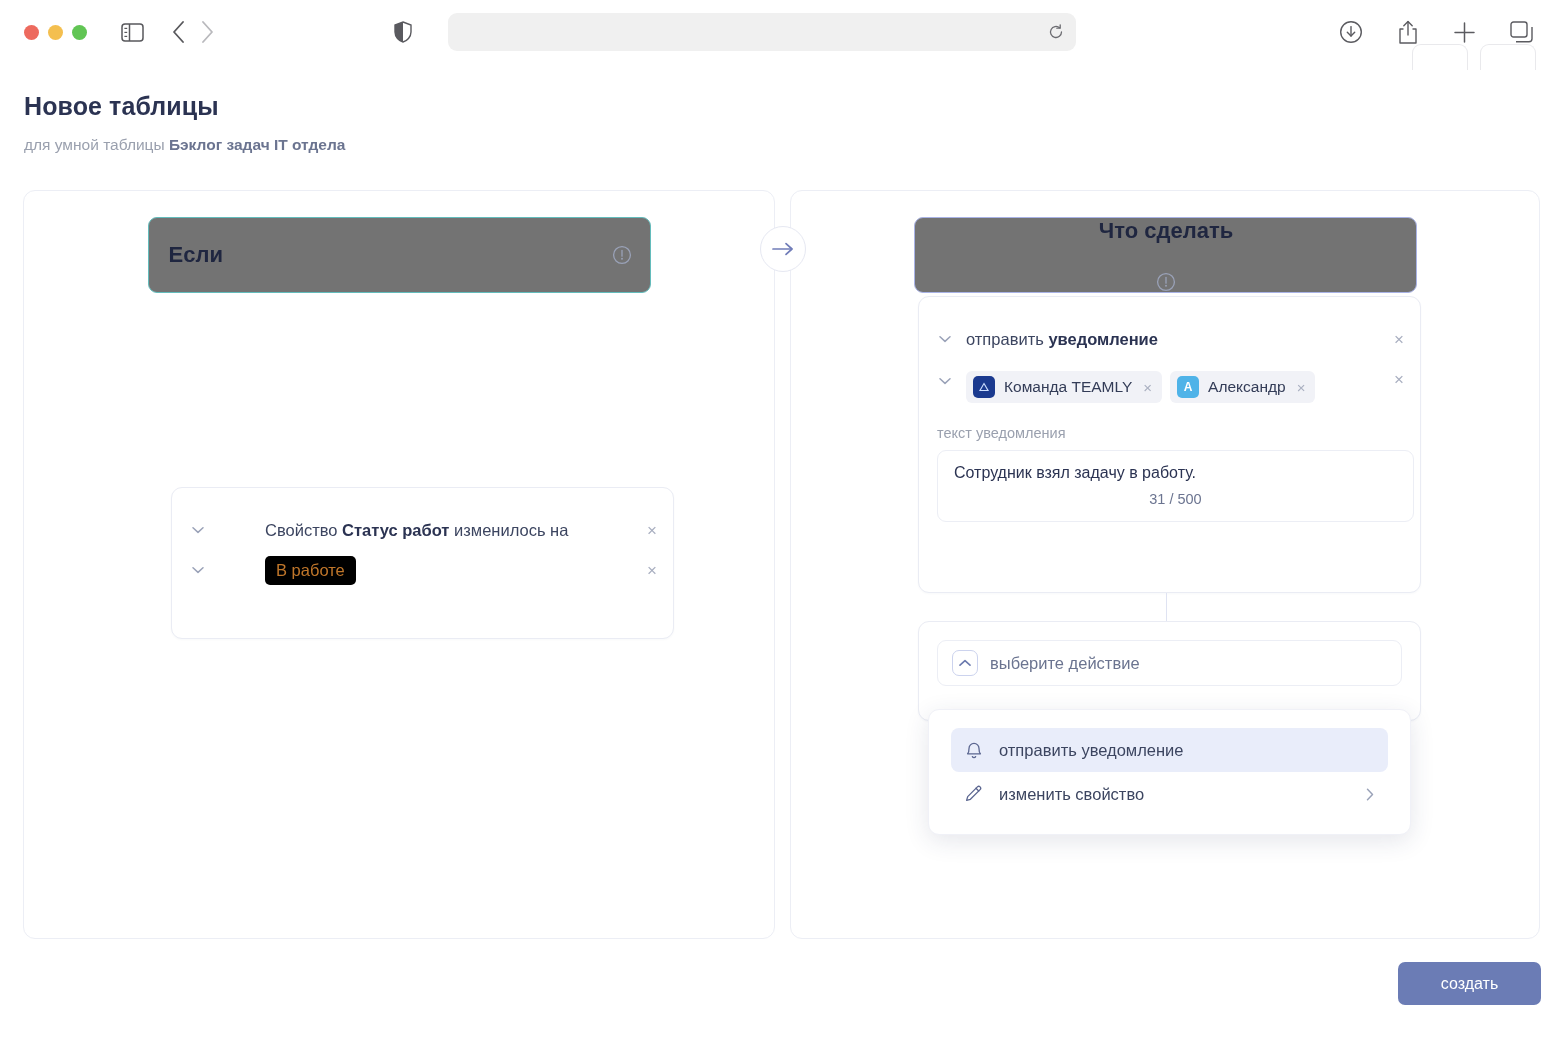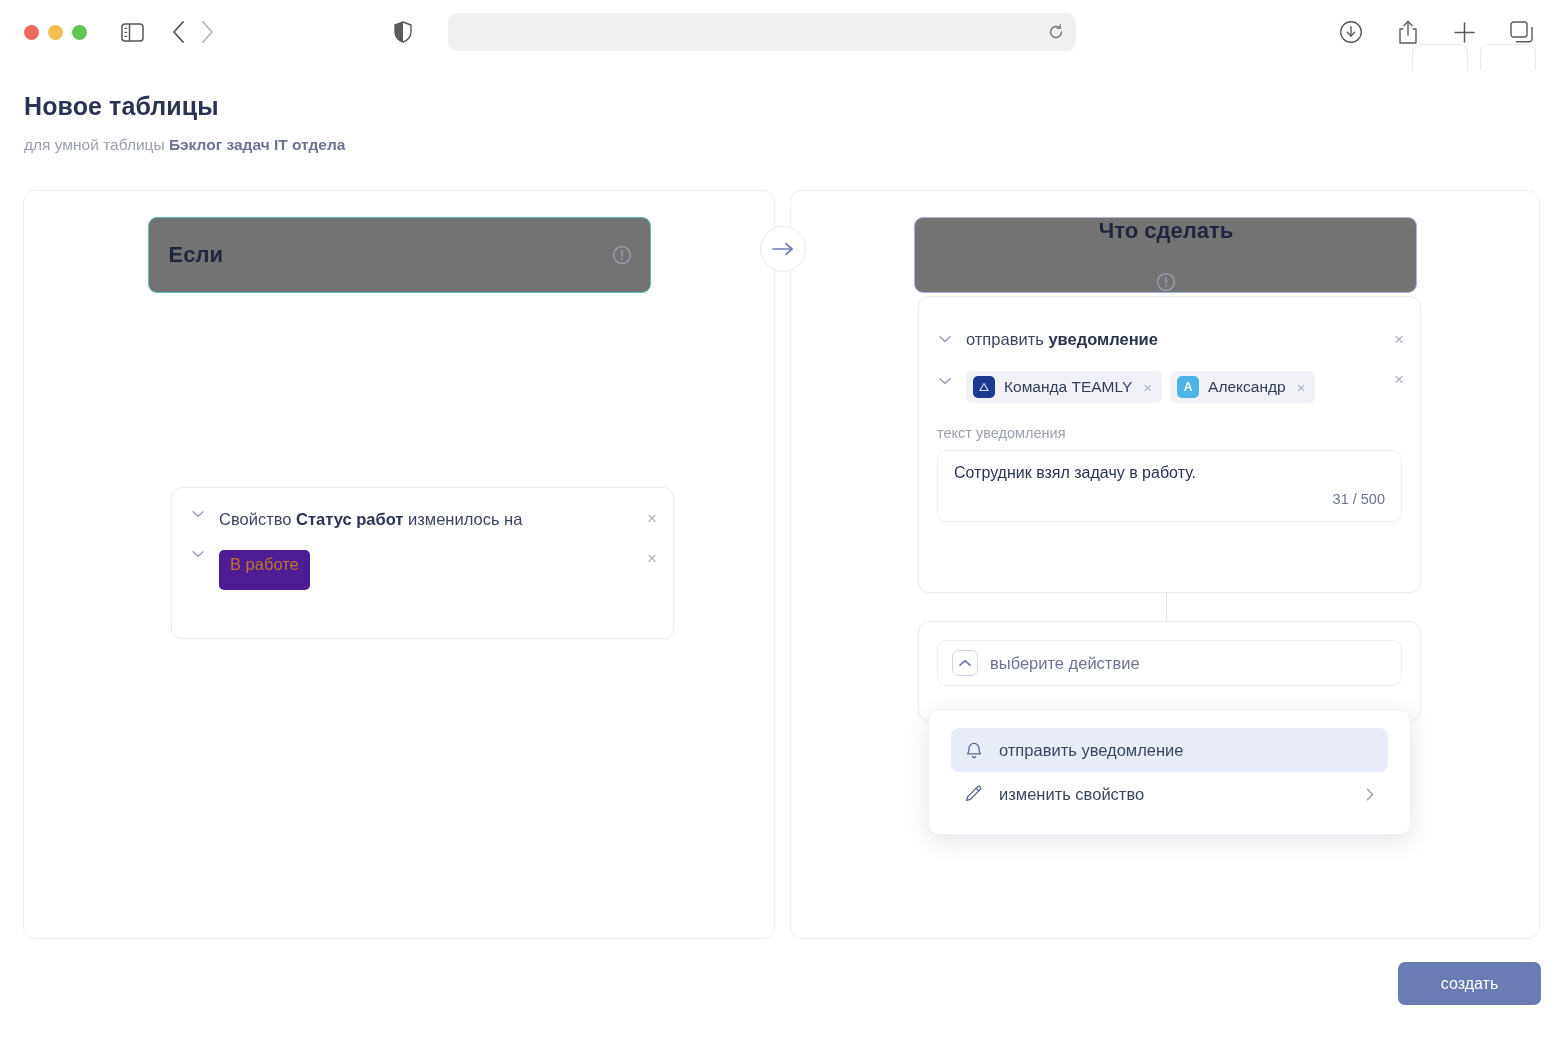--- a/index.html
+++ b/index.html
@@ -97,31 +97,32 @@
     border: 1px solid #eaecf4; border-radius: 11px; background: #fff;
     box-shadow: 0 1px 2px rgba(40,50,90,.03);
   }
   .card-left {
     position: absolute; left: 147px; top: 296px;
     width: 503px; height: 152px;
     padding: 22px 0 0 0;
   }
 
   .cond-row {
-    display: flex; 
+    display: flex; align-items: center;
     padding: 0 16px 0 18px;
     height: 40px;
+    gap: 46px;
   }
   .chevron { color: #9aa2b8; width: 16px; display:flex; justify-content:center; margin-right: 13px; }
   .cond-text { font-size: 16.5px; color: #3c4560; }
   .cond-text b { font-weight: 700; color: #2b3352; }
   .remove-x { margin-left: auto; color: #a9afc0; font-size: 17px; line-height: 1; cursor: pointer; }
 
   .chip-status {
-    background: #4c1d95; color: #c0762a;
+    background: #000000; color: #c0762a;
     padding: 5px 11px; border-radius: 5px;
     font-size: 16.5px;
   }
 
   
   .card-right-1 {
     position: absolute; left: 127px; top: 105px;
     width: 503px; height: 297px;
     padding-top: 22px;
   }
@@ -140,27 +141,27 @@
   }
   .avatar { width: 22px; height: 22px; border-radius: 5px; display:flex; align-items:center; justify-content:center;
             font-size: 12px; font-weight: 700; color: #fff; flex: none; overflow: hidden; }
   .avatar-teamly { background: #1b3a8f; }
   .avatar-letter { background: #4fb3e8; }
   .chip-x { color: #a9afc0; font-size: 15px; margin-left: 2px; cursor: pointer; }
   .recip-x { margin-left: auto; color: #a9afc0; font-size: 17px; line-height: 1; cursor: pointer; }
 
   .field-label { font-size: 14.5px; color: #9aa0ae; padding-left: 18px; margin-top: 22px; }
   .textarea-box {
-    margin: 9px 18px 0 18px;
+    margin: 9px 6px 0 18px;
     border: 1px solid #eceef5; border-radius: 9px;
     padding: 13px 16px 10px 16px;
     min-height: 72px;
   }
   .textarea-val { font-size: 16px; color: #2b3352; }
-  .char-count { text-align: right; font-size: 14.5px; color: #6b7490; margin-top: 9px; }
+  .char-count { text-align: center; font-size: 14.5px; color: #6b7490; margin-top: 9px; }
 
   .connector-line {
     position: absolute; left: 375px; top: 402px;
     width: 1px; height: 28px; background: #dfe3f2;
   }
 
   .card-right-2 {
     position: absolute; left: 127px; top: 430px;
     width: 503px; height: 100px;
     padding: 18px;

